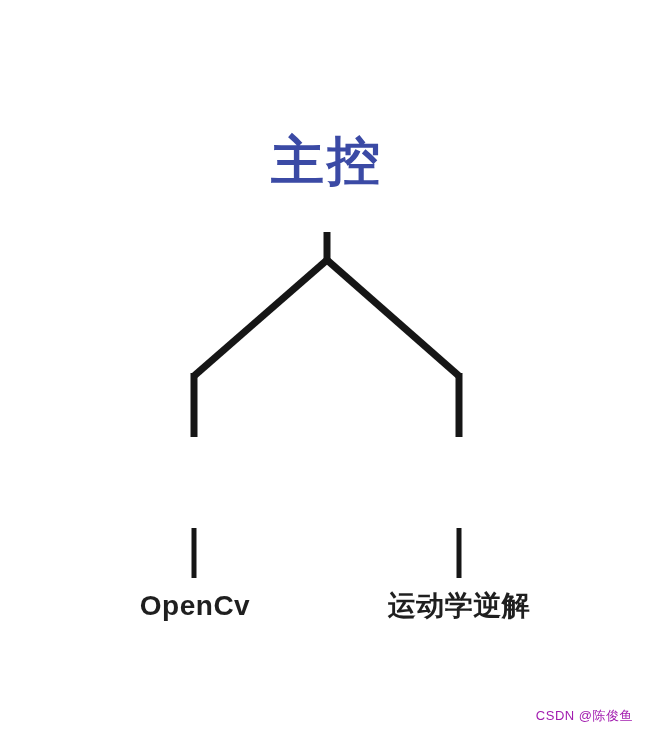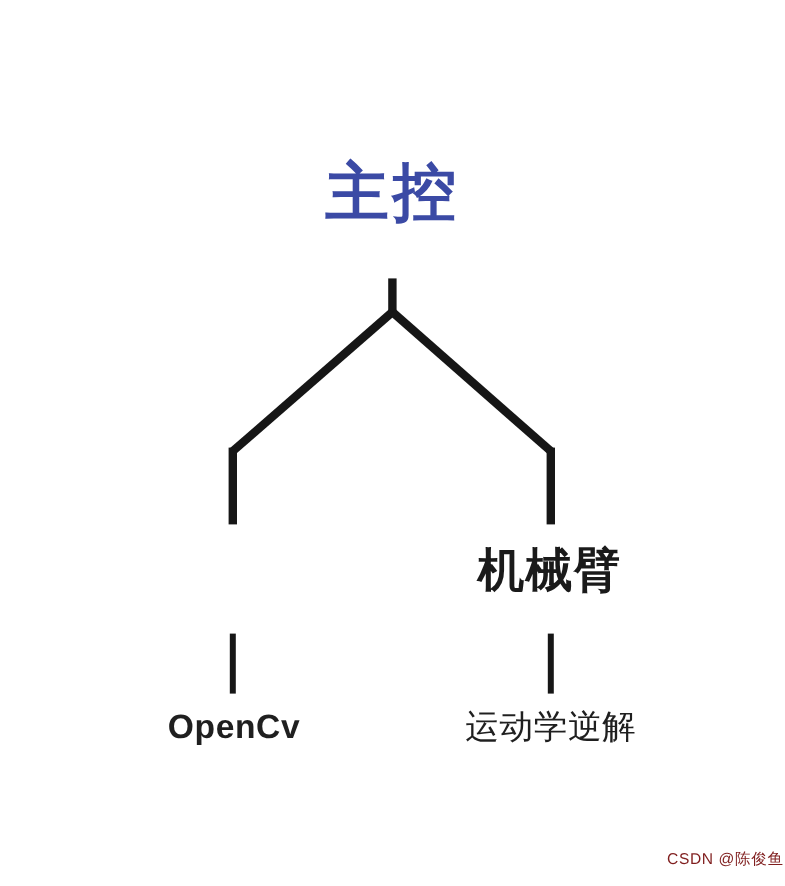--- a/index.html
+++ b/index.html
@@ -48,27 +48,27 @@
   }
   .node-l2.left  { left: 194px; top: 456px; }
   .node-l2.right { left: 458px; top: 456px; }
   .node-leaf {
     font-size: 28px;
     font-weight: normal;
     letter-spacing: 0.5px;
     color: #1f1f1f;
   }
   .node-leaf.left  { left: 195px; top: 592px; font-weight: bold; }
-  .node-leaf.right { left: 459px; top: 592px; }
+  .node-leaf.right { left: 459px; top: 592px; font-weight: bold; }
   .watermark {
     position: absolute;
-    right: 1px;
+    right: 21px;
     bottom: 13px;
     font-size: 13px;
-    color: #7f1d1d;
+    color: #a21caf;
     letter-spacing: 0.5px;
     white-space: nowrap;
   }
 </style>
 </head>
 <body>
 
 <div id="canvas">
 
   <svg id="edges" viewBox="0 0 654 738">
@@ -84,21 +84,20 @@
     <path d="M 459 373 L 459 437" stroke="#161616" stroke-width="7" fill="none" stroke-linecap="butt"></path>
 
     <path d="M 194 528 L 194 578" stroke="#161616" stroke-width="5" fill="none" stroke-linecap="butt"></path>
 
     <path d="M 459 528 L 459 578" stroke="#161616" stroke-width="5" fill="none" stroke-linecap="butt"></path>
   </svg>
 
   <div class="node node-root">主控</div>
 
 
-  <div class="node node-l2 right">机械臂</div>
 
   <div class="node node-leaf left">OpenCv</div>
 
   <div class="node node-leaf right">运动学逆解</div>
 
   <div class="watermark">CSDN @陈俊鱼</div>
 
 </div>
 
 </body></html>

